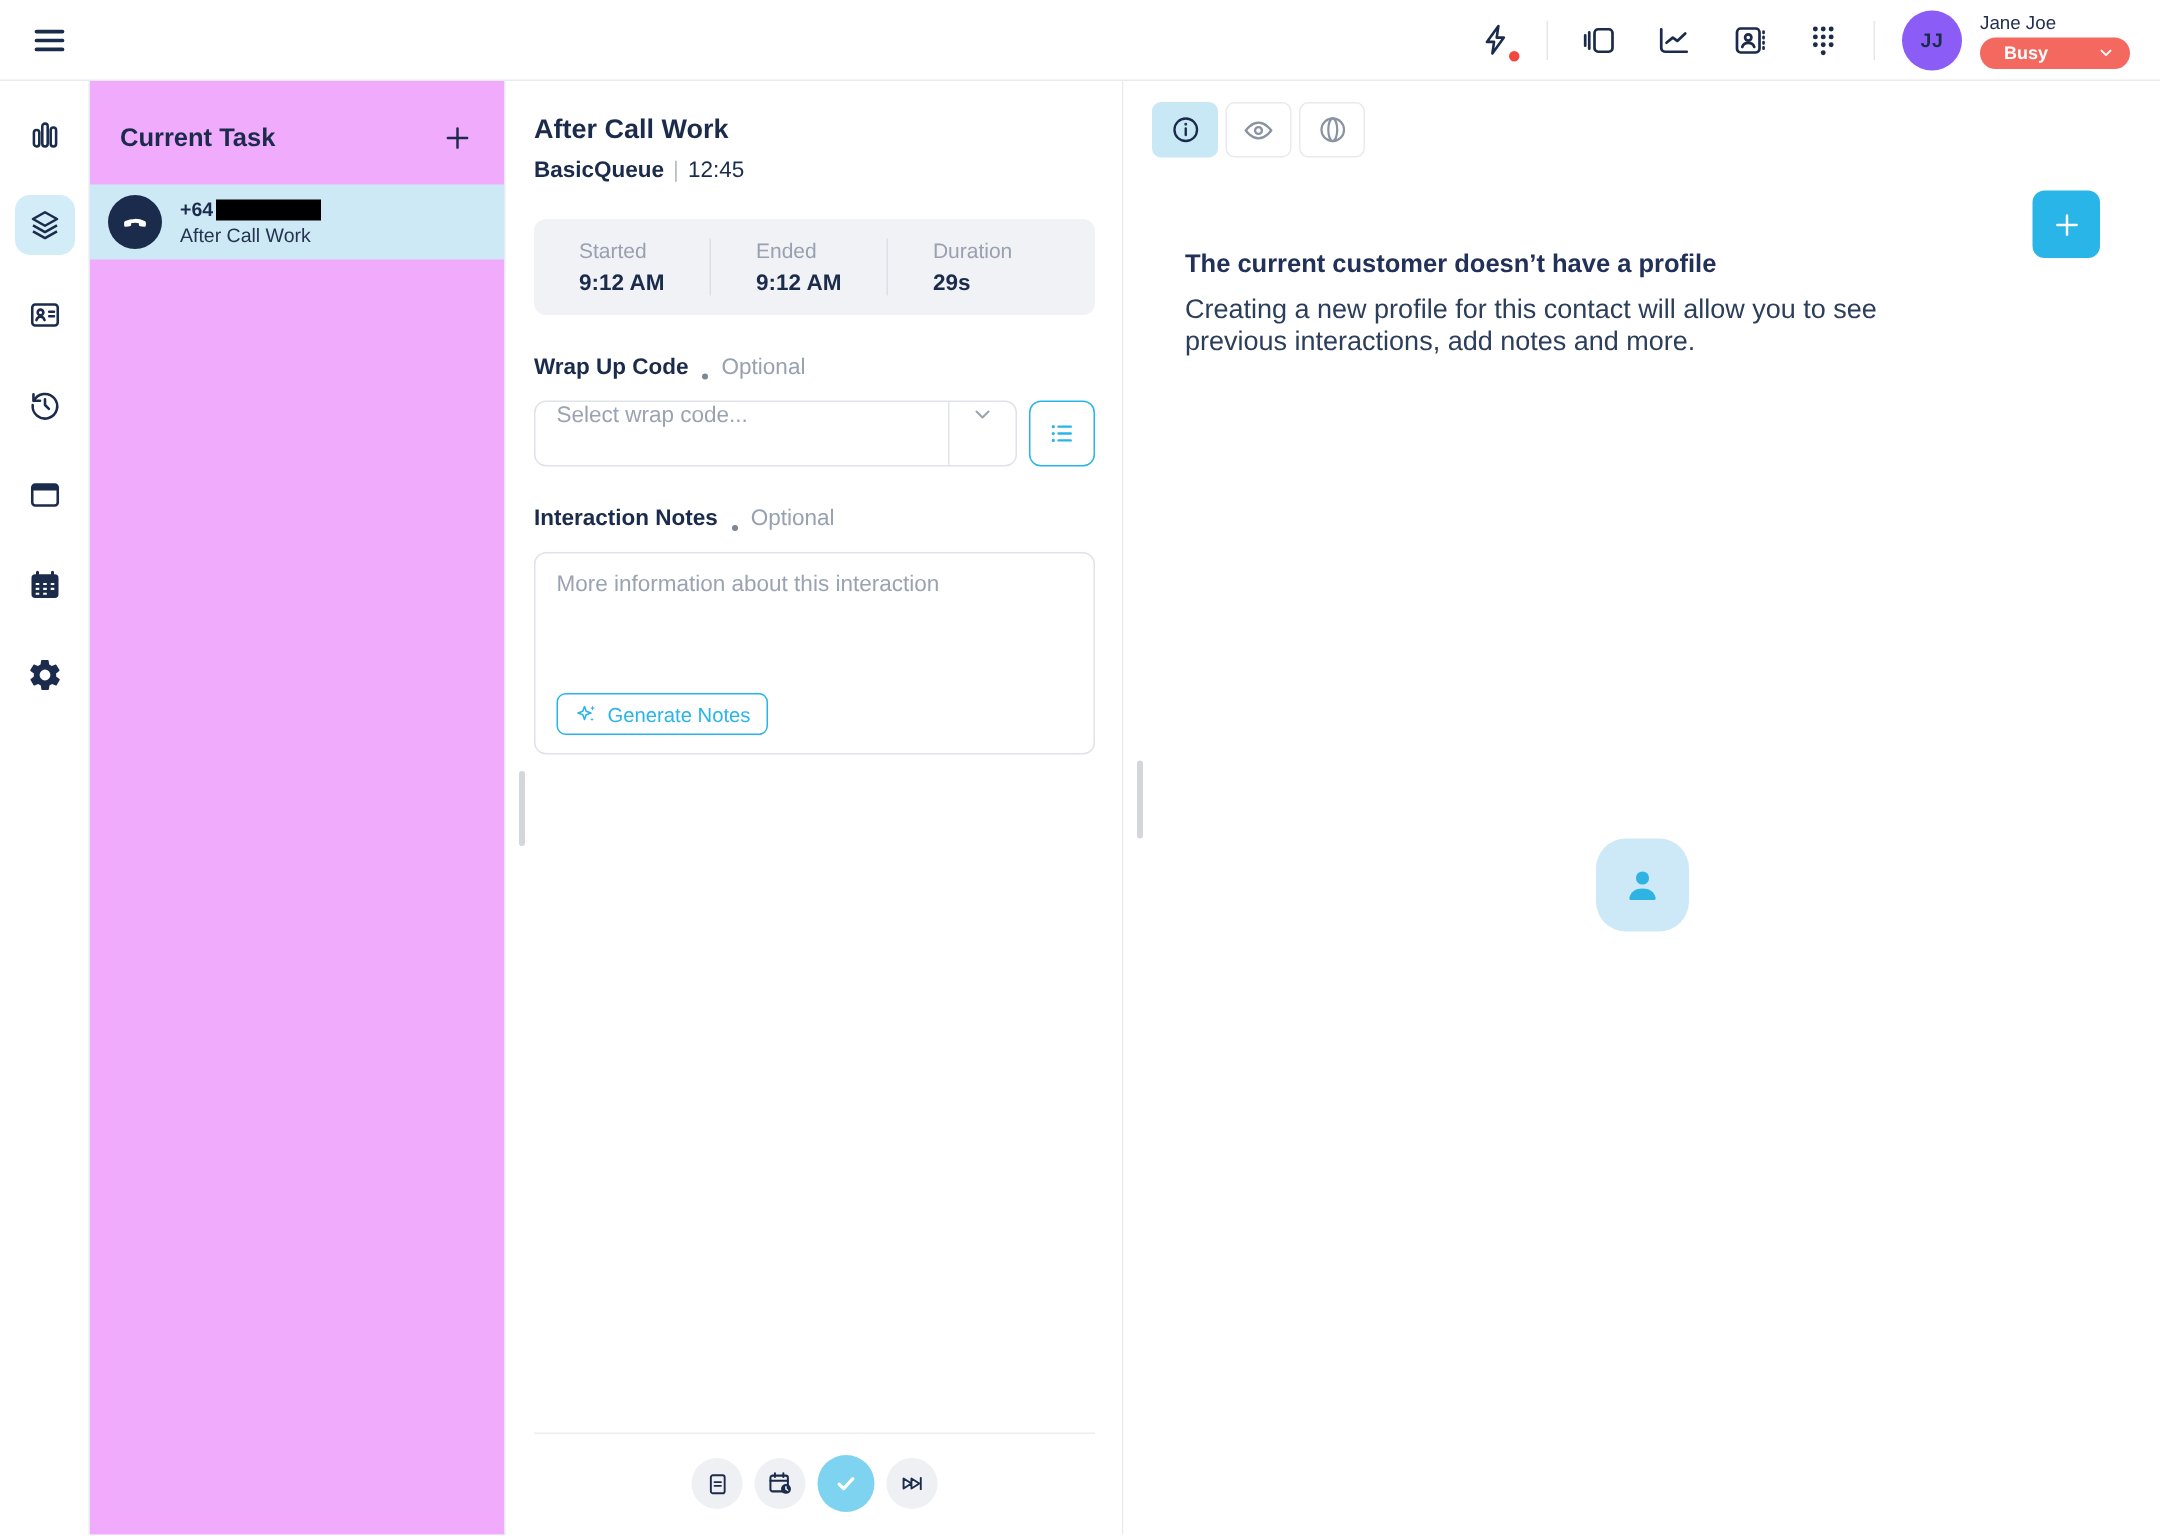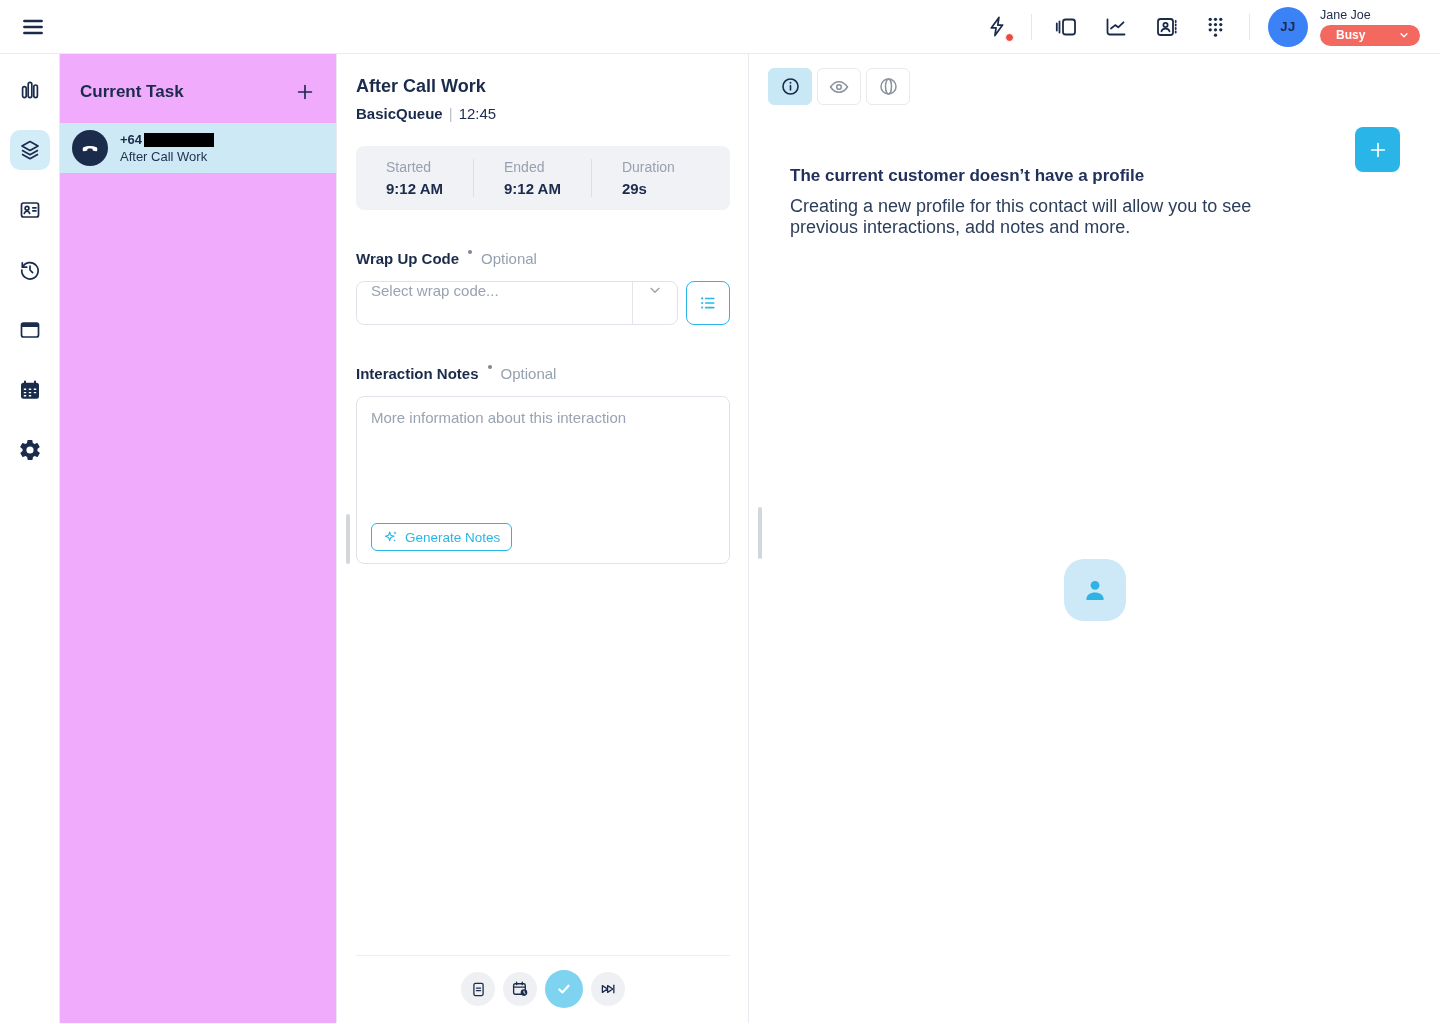--- a/index.html
+++ b/index.html
@@ -35,21 +35,21 @@
   }
   .topbar-right{ display:flex; align-items:center; gap:18px; }
   .vdiv{ width:1px; height:26px; background:#e4e7ec; }
   .notif-dot{
     position:absolute; right:-1px; bottom:0; width:9px; height:9px;
     border-radius:50%; background:#f0483e; border:1.5px solid #fff;
   }
   .user-cluster{ display:flex; align-items:center; gap:12px; }
   .avatar{
     width:40px; height:40px; border-radius:50%;
-    background:#3b82f6; color:var(--navy); font-weight:bold; font-size:13px;
+    background:#8b5cf6; color:var(--navy); font-weight:bold; font-size:13px;
     display:flex; align-items:center; justify-content:center; letter-spacing:.5px;
   }
   .user-meta{ display:flex; flex-direction:column; gap:3px; }
   .user-name{ font-size:12.5px; color:#22304e; }
   .status-pill{
     width:100px; height:21px; border:none; border-radius:11px;
     background:var(--busy); color:#fff; font-weight:bold; font-size:12px;
     display:flex; align-items:center; justify-content:space-between;
     padding:0 10px 0 16px; cursor:pointer;
     font-family:"Liberation Sans", sans-serif;
@@ -108,41 +108,41 @@
   .acw-queue{ font-weight:bold; }
   .acw-sep{ color:#b9bfc9; }
   .timing-box{
     margin-top:24px; background:#f1f2f5; border-radius:8px;
     display:flex; padding:13px 0; 
   }
   .timing-col{ padding:0 30px; display:flex; flex-direction:column; gap:5px; }
   .timing-col + .timing-col{ border-left:1px solid #dcdfe5; }
   .timing-label{ font-size:14px; color:var(--gray); }
   .timing-value{ font-size:15px; font-weight:bold; color:var(--navy); }
-  .field-label{ display:flex; align-items:flex-start; gap:9px; margin-top:40px; }
+  .field-label{ display:flex; align-items:flex-end; gap:9px; margin-top:26px; }
   .field-label .lbl{ font-size:15px; font-weight:bold; color:var(--navy); }
   .dot-sep{ width:4px; height:4px; border-radius:50%; background:#7d8796; }
   .optional{ font-size:15px; color:var(--gray); }
   .select-row{ display:flex; gap:8px; margin-top:14px; }
   .select-box{
     flex:1; height:44px; border:1px solid #dfe3e9; border-radius:8px;
     display:flex; align-items:flex-start; cursor:pointer; background:#fff;
     padding-left:14px;
   }
   .select-placeholder{ flex:1; font-size:15px; color:#9aa3b1; }
   .select-divider{ width:1px; height:43px; background:#e2e5ea; }
   .select-caret{ width:44px; display:flex; align-items:center; justify-content:center; color:#9aa3b1; }
   .list-btn{
     width:44px; height:44px; border:1.5px solid var(--accent); border-radius:8px;
     background:#fff; color:var(--accent); cursor:pointer;
     display:flex; align-items:center; justify-content:center; flex-shrink:0;
   }
   .notes-box{
     margin-top:14px; border:1px solid #dfe3e9; border-radius:8px;
-    padding:12px 14px; display:flex; flex-direction:column; height:168px;
+    padding:12px 14px; display:flex; flex-direction:column; height:135px;
   }
   .notes-input{
     border:none; outline:none; resize:none; flex:1; font-size:15px;
     font-family:"Liberation Sans", sans-serif; color:var(--navy);
   }
   .notes-input::placeholder{ color:#9aa3b1; }
   .generate-btn{
     align-self:flex-start; height:28px; border:1.5px solid var(--accent);
     border-radius:6px; background:#fff; color:var(--accent); cursor:pointer;
     font-size:13.5px; font-family:"Liberation Sans", sans-serif;

